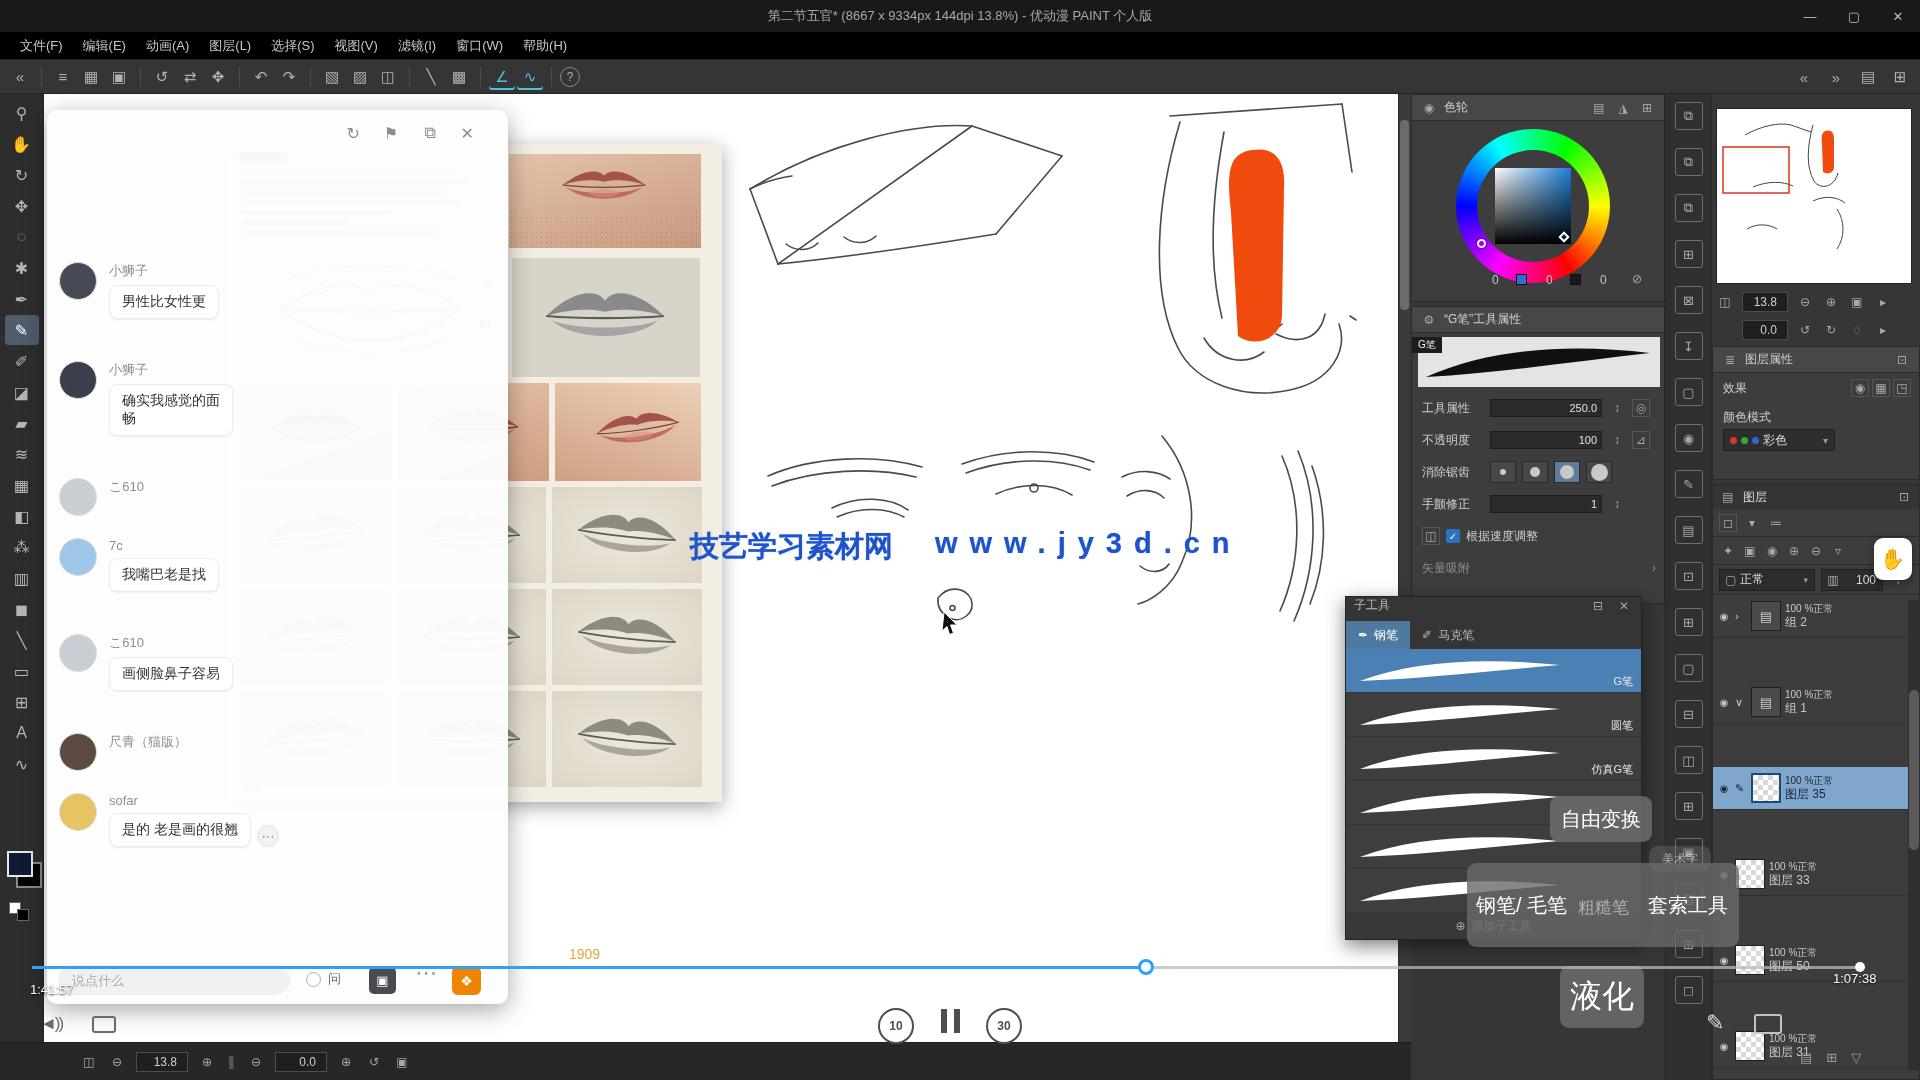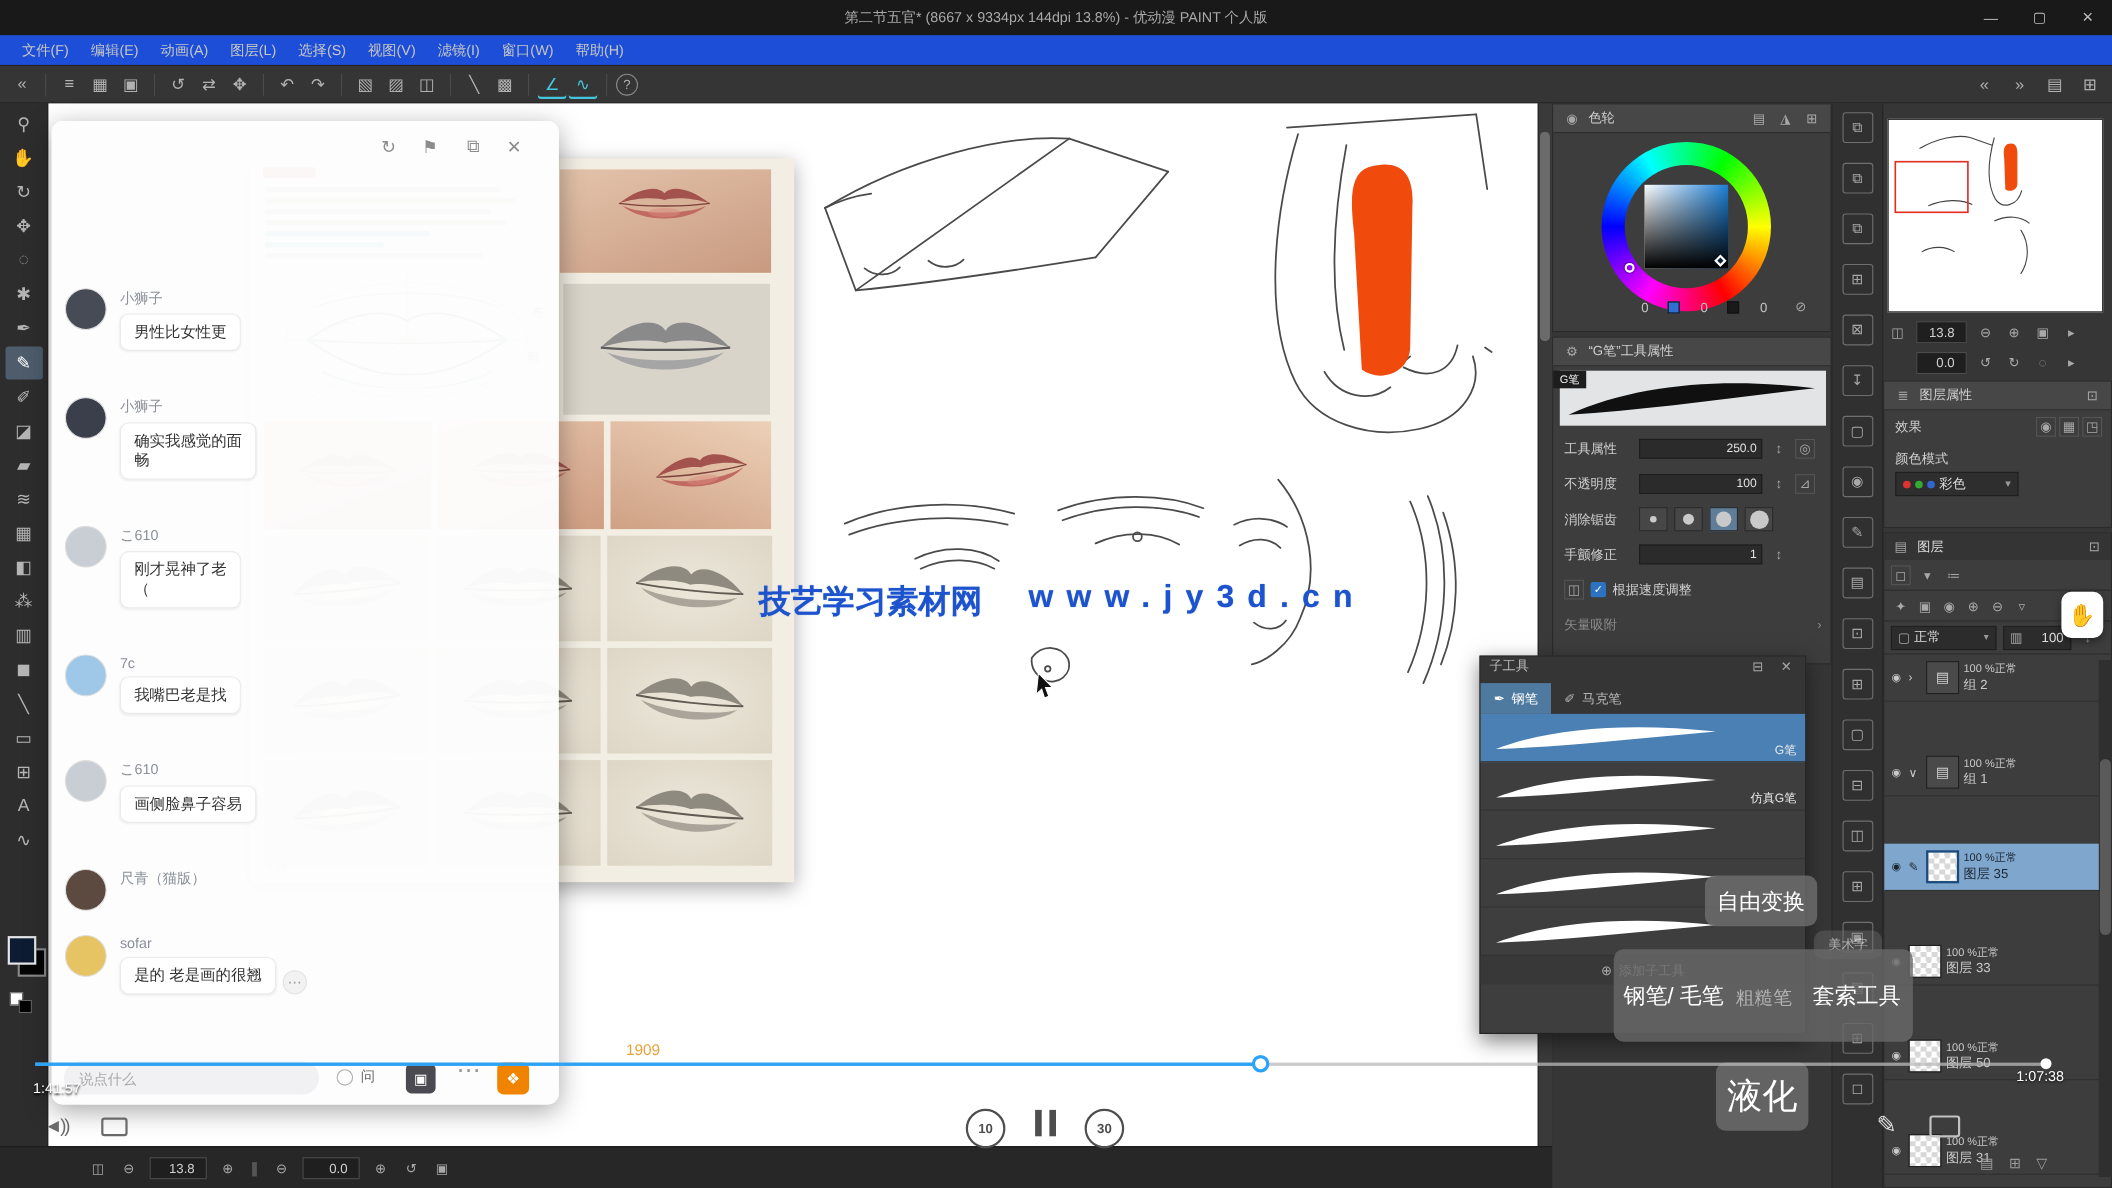--- a/index.html
+++ b/index.html
@@ -4,21 +4,21 @@
 <style>
 *{margin:0;padding:0;box-sizing:border-box}
 html,body{width:1920px;height:1080px}
 body{position:relative;overflow:hidden;background:#2f2f2f;font-family:"Liberation Sans","DejaVu Sans",sans-serif;color:#c8c8c8;font-size:13px}
 .abs{position:absolute}
 .flex{display:flex;align-items:center}
 
 #titlebar{left:0;top:0;width:1920px;height:32px;background:#191919;display:flex;align-items:center;justify-content:center;color:#a9a9a9}
 #titlebar .winbtns{position:absolute;right:0;top:0;height:32px;display:flex}
 .winbtn{width:44px;height:32px;display:flex;align-items:center;justify-content:center;color:#bdbdbd;font-size:13px}
-#menubar{left:0;top:32px;width:1920px;height:28px;background:#1d4ed8;border-bottom:1px solid #222;display:flex;align-items:center;padding-left:10px}
+#menubar{left:0;top:32px;width:1920px;height:28px;background:#000000;border-bottom:1px solid #222;display:flex;align-items:center;padding-left:10px}
 .menu-item{padding:4px 10px;color:#c6c6c6}
 #toolbar{left:0;top:60px;width:1920px;height:34px;background:#353535;border-bottom:1px solid #262626;display:flex;align-items:center;padding-left:6px}
 .tb-icon{width:26px;height:26px;margin:0 1px;display:flex;align-items:center;justify-content:center;color:#b2b2b2;font-size:15px;border-radius:3px}
 .tb-icon.active{color:#45c6dc;box-shadow:inset 0 -2px 0 #45c6dc}
 .tb-icon.round{border:1px solid #888;border-radius:50%;width:20px;height:20px;font-size:12px}
 .tb-sep{width:1px;height:20px;background:#4b4b4b;margin:0 7px}
 #toolbar-right{position:absolute;right:6px;top:0;height:34px;display:flex;align-items:center;gap:4px}
 
 #lefttools{left:0;top:94px;width:44px;height:948px;background:#2d2d2d;border-right:1px solid #222;display:flex;flex-direction:column;align-items:center;padding-top:4px;gap:1px}
 .lt-icon{width:34px;height:30px;display:flex;align-items:center;justify-content:center;font-size:16px;color:#b5b5b5;border-radius:3px}
@@ -661,20 +661,26 @@
       <div class="st-row selected">
      <svg width="240" height="34" viewBox="0 0 240 34" fill="#ffffff">
           <use href="#swoosh"></use>
         </svg>
      <span class="st-name">G笔</span>
    </div>
       <div class="st-row">
      <svg width="240" height="34" viewBox="0 0 240 34" fill="#ffffff">
           <use href="#swoosh"></use>
         </svg>
+     <span class="st-name">圆笔</span>
+   </div>
+      <div class="st-row">
+     <svg width="240" height="34" viewBox="0 0 240 34" fill="#ffffff">
+          <use href="#swoosh"></use>
+        </svg>
      <span class="st-name">仿真G笔</span>
    </div>
       <div class="st-row">
      <svg width="240" height="34" viewBox="0 0 240 34" fill="#ffffff">
           <use href="#swoosh"></use>
         </svg>
      <span class="st-name"></span>
    </div>
       <div class="st-row">
      <svg width="240" height="34" viewBox="0 0 240 34" fill="#ffffff">
@@ -729,22 +735,20 @@
    </div>
       <div class="chat-msg">
      <span class="avatar" style="background:#3a3f4b"></span>
      <div class="msg-user">小狮子</div>
      <div><span class="msg-bubble">确实我感觉的面
 畅</span></div>
    </div>
       <div class="chat-msg">
      <span class="avatar" style="background:#c9cdd4"></span>
      <div class="msg-user">こ610</div>
-     <div><span class="msg-bubble">刚才晃神了老
-（</span></div>
    </div>
       <div class="chat-msg">
      <span class="avatar" style="background:#9ec7e8"></span>
      <div class="msg-user">7c</div>
      <div><span class="msg-bubble">我嘴巴老是找</span></div>
    </div>
       <div class="chat-msg">
      <span class="avatar" style="background:#c9cdd4"></span>
      <div class="msg-user">こ610</div>
      <div><span class="msg-bubble">画侧脸鼻子容易</span></div>

